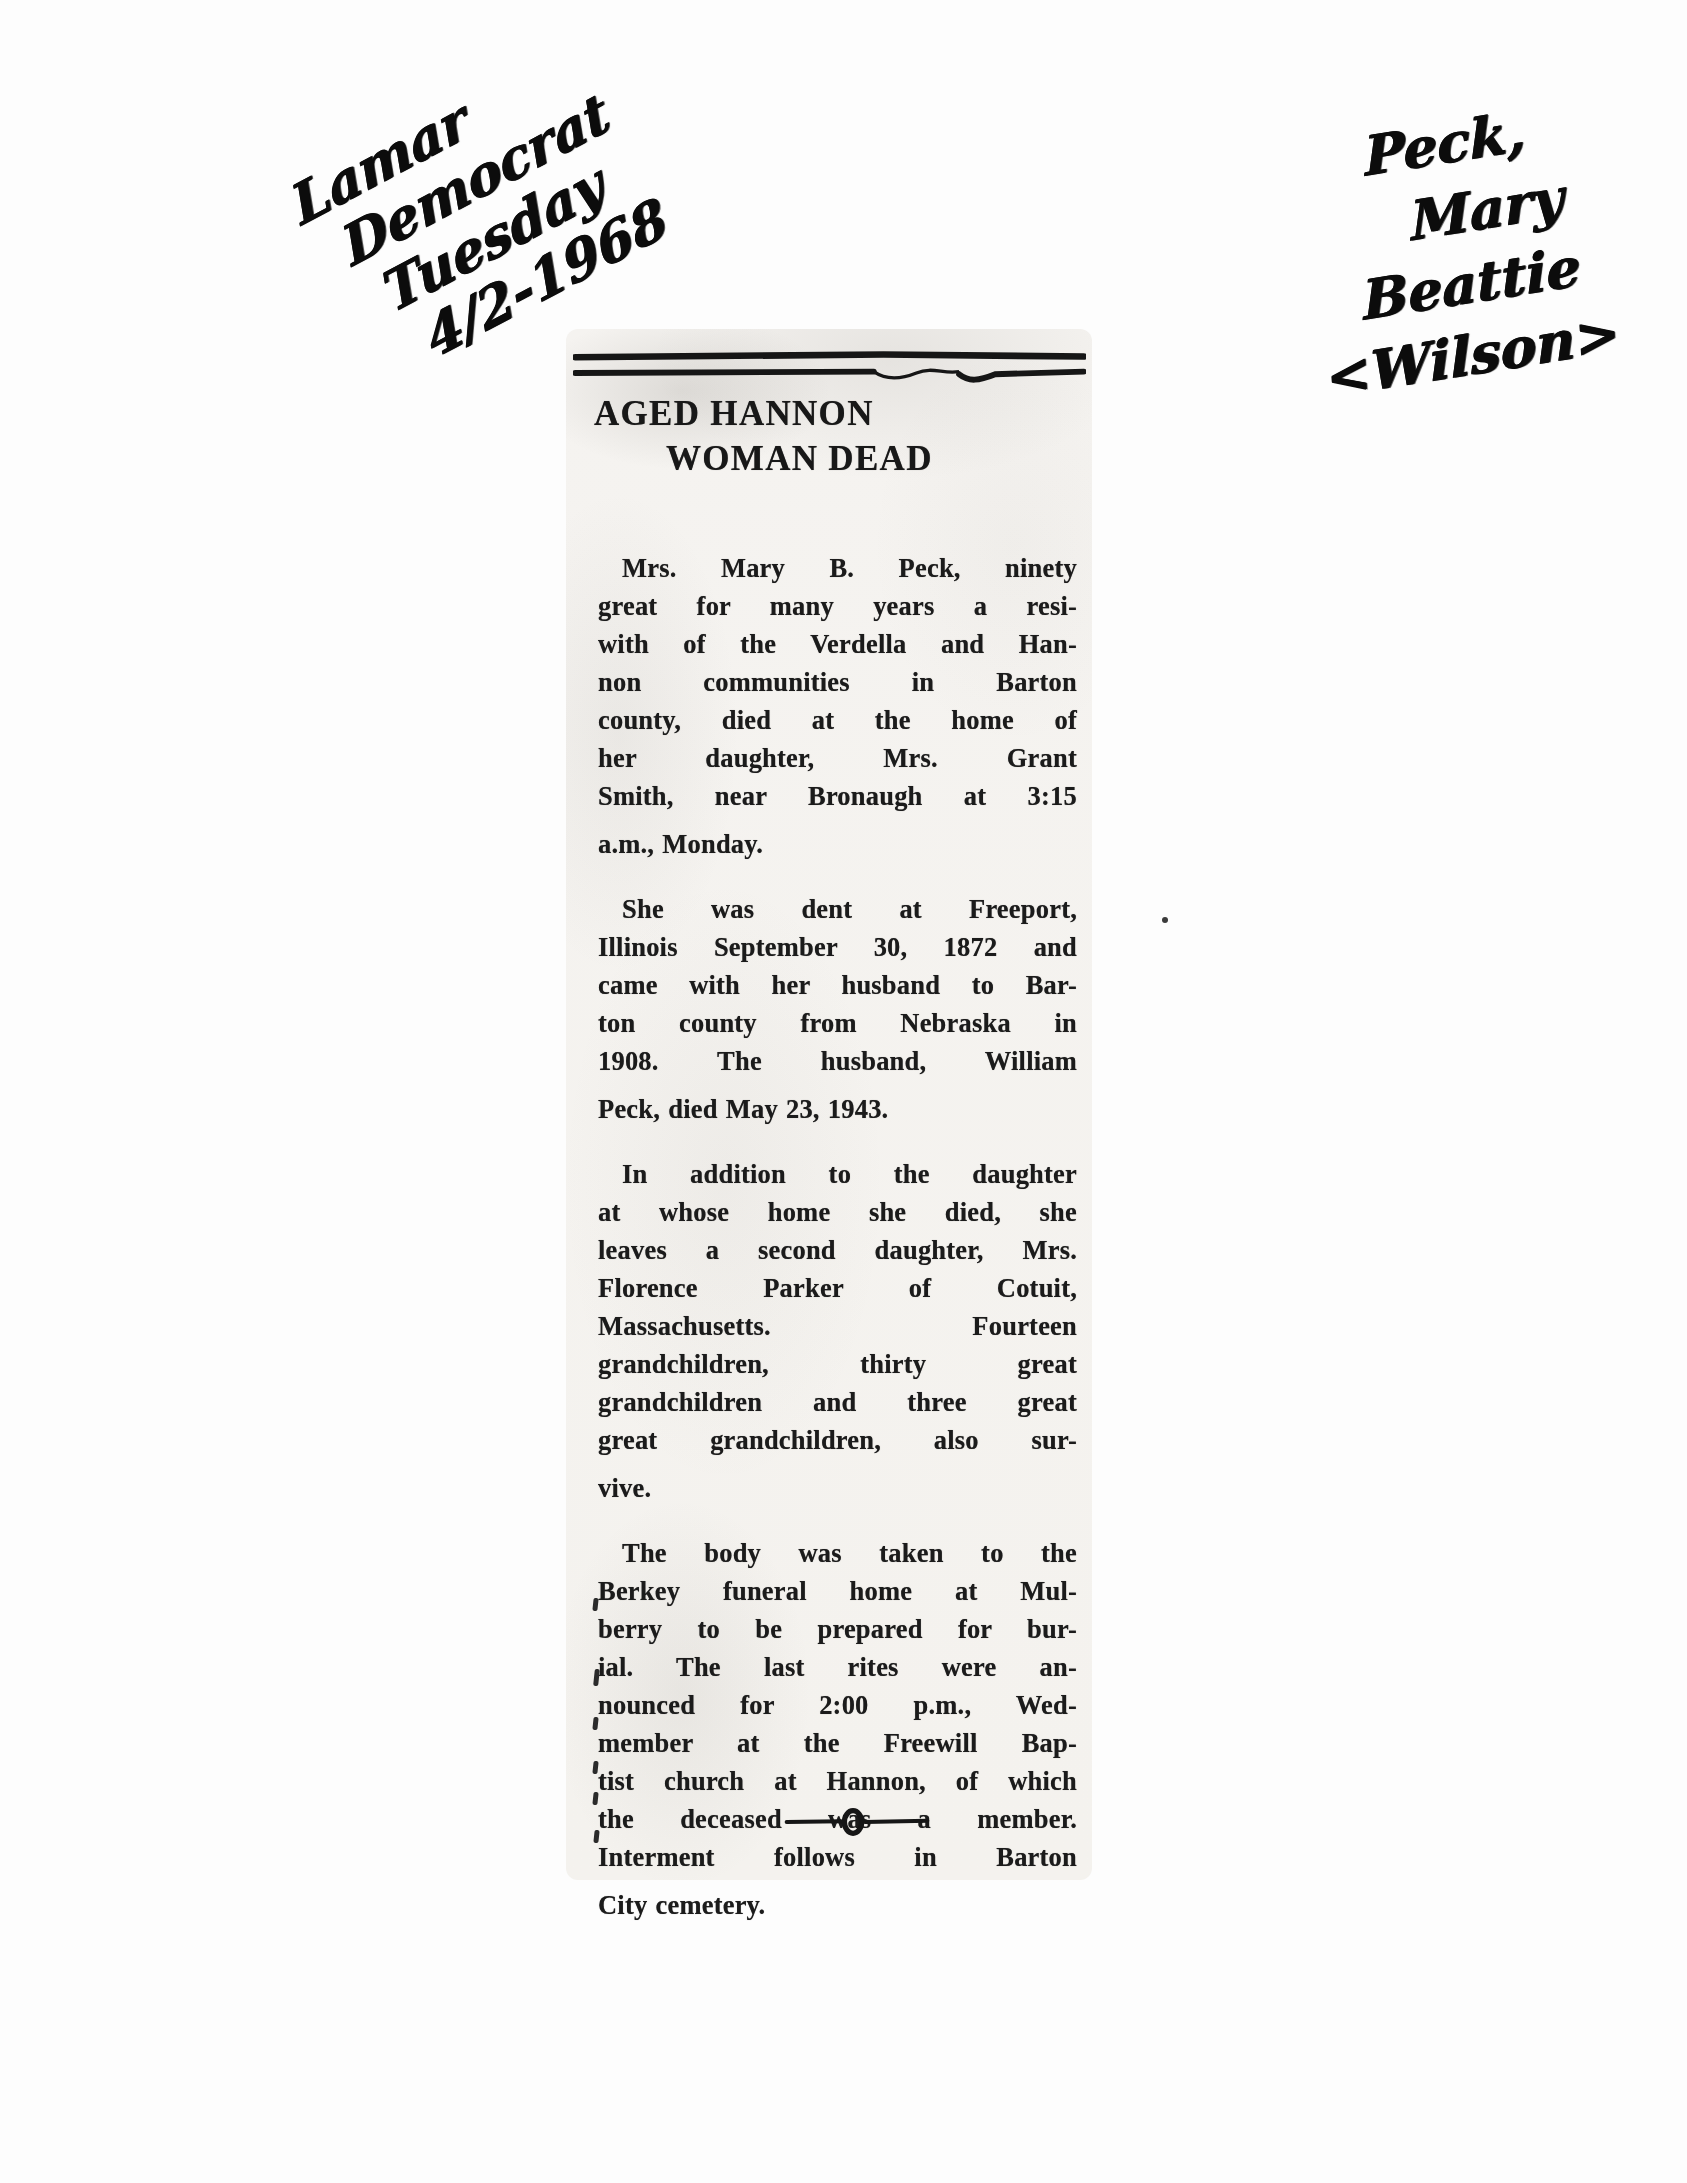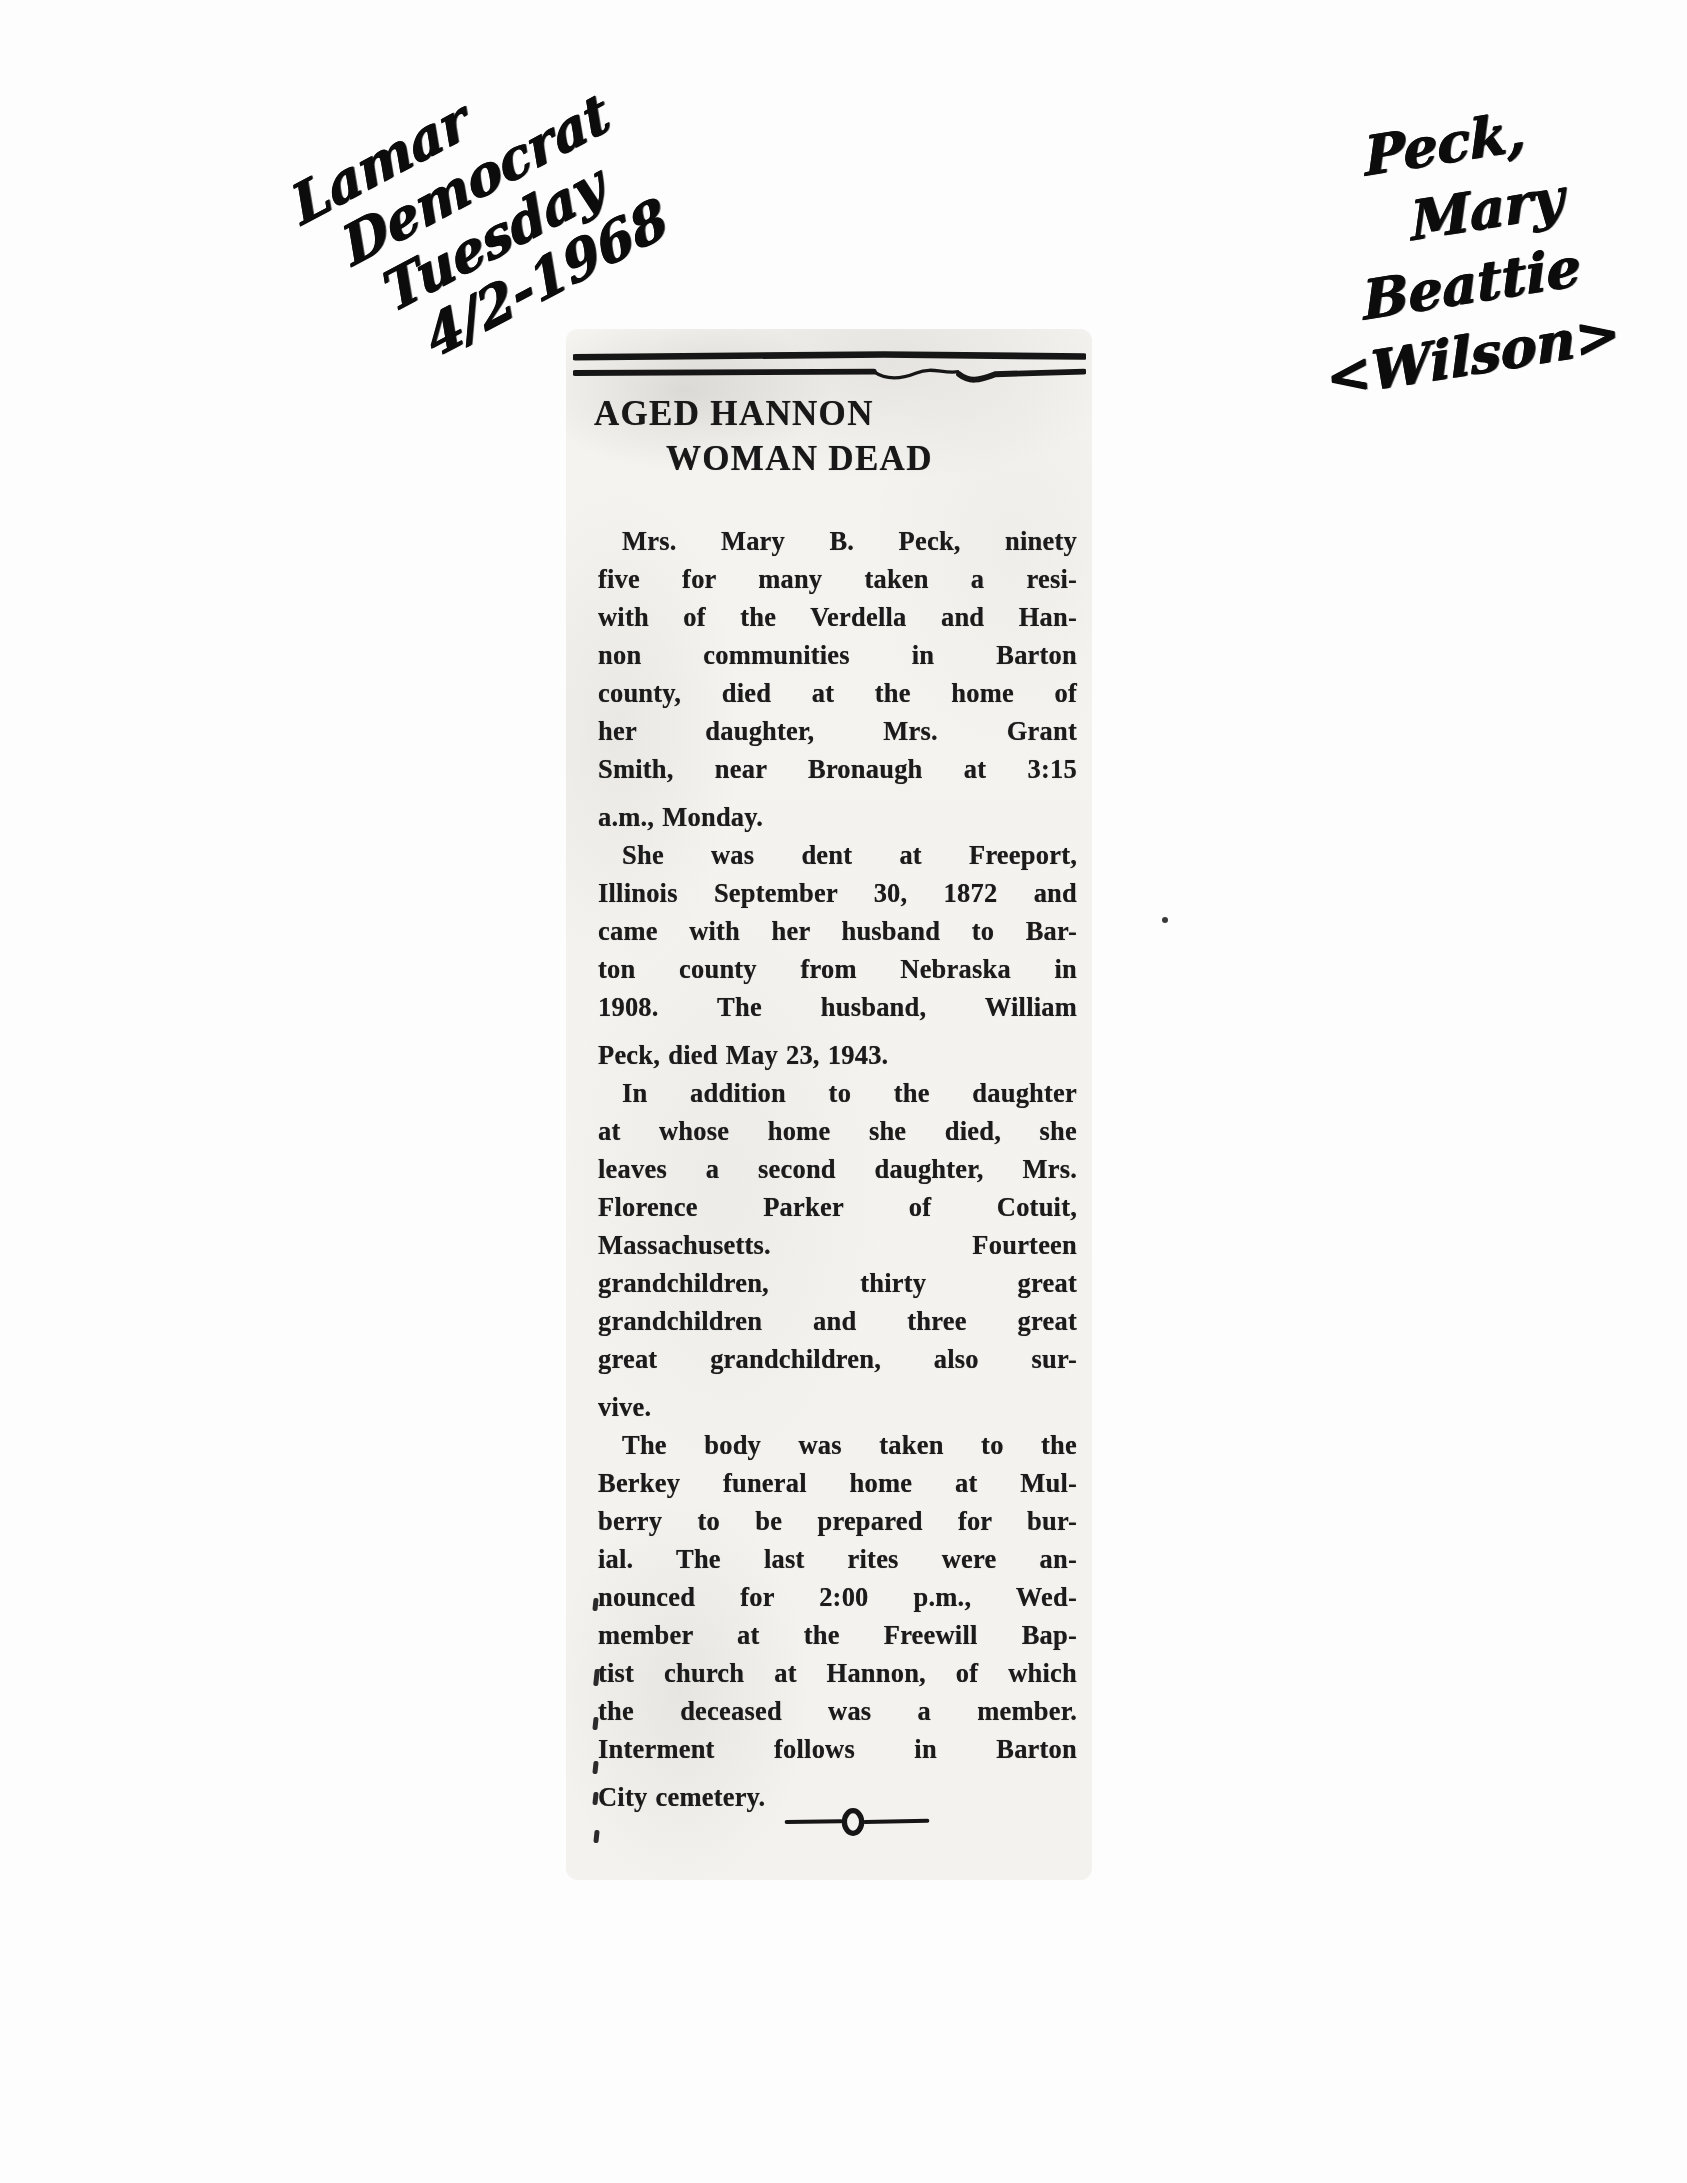--- a/index.html
+++ b/index.html
@@ -79,21 +79,21 @@
   .bline {
     font-size: 26.5px;
     line-height: 38px;
     font-weight: 700;
     letter-spacing: 0.2px;
     word-spacing: 1.3px;
     text-align: justify;
     text-align-last: justify;
     text-shadow: 0 0 0.7px rgba(10,10,10,.55);
   }
-  .bline.first { text-indent: 24px; }
+  .bline.first { text-indent: 24px; margin-top: 27px; }
   .bline.last  { text-align-last: left; margin-top: 10px; }
 
   .end-rule { position: absolute; left: 218px; top: 1477px; }
 
   .margin-tick {
     position: absolute;
     width: 4.6px; height: 13.2px;
     background: #2b2b2b;
     border-radius: 2px;
     transform: rotate(6deg);
@@ -134,21 +134,21 @@
 
   <div class="headline">
     <div class="h1">AGED HANNON</div>
     <div class="h2">WOMAN DEAD</div>
   </div>
 
   <div id="body-col">
 
     <div>
       <div class="bline first">Mrs. Mary B. Peck, ninety</div>
-      <div class="bline">five for many taken a resi-</div>
+      <div class="bline">great for many years a resi-</div>
       <div class="bline">with of the Verdella and Han-</div>
       <div class="bline">non communities in Barton</div>
       <div class="bline">county, died at the home of</div>
       <div class="bline">her daughter, Mrs. Grant</div>
       <div class="bline">Smith, near Bronaugh at 3:15</div>
       <div class="bline last">a.m., Monday.</div>
     </div>
 
     <div>
       <div class="bline first">She was dent at Freeport,</div>

